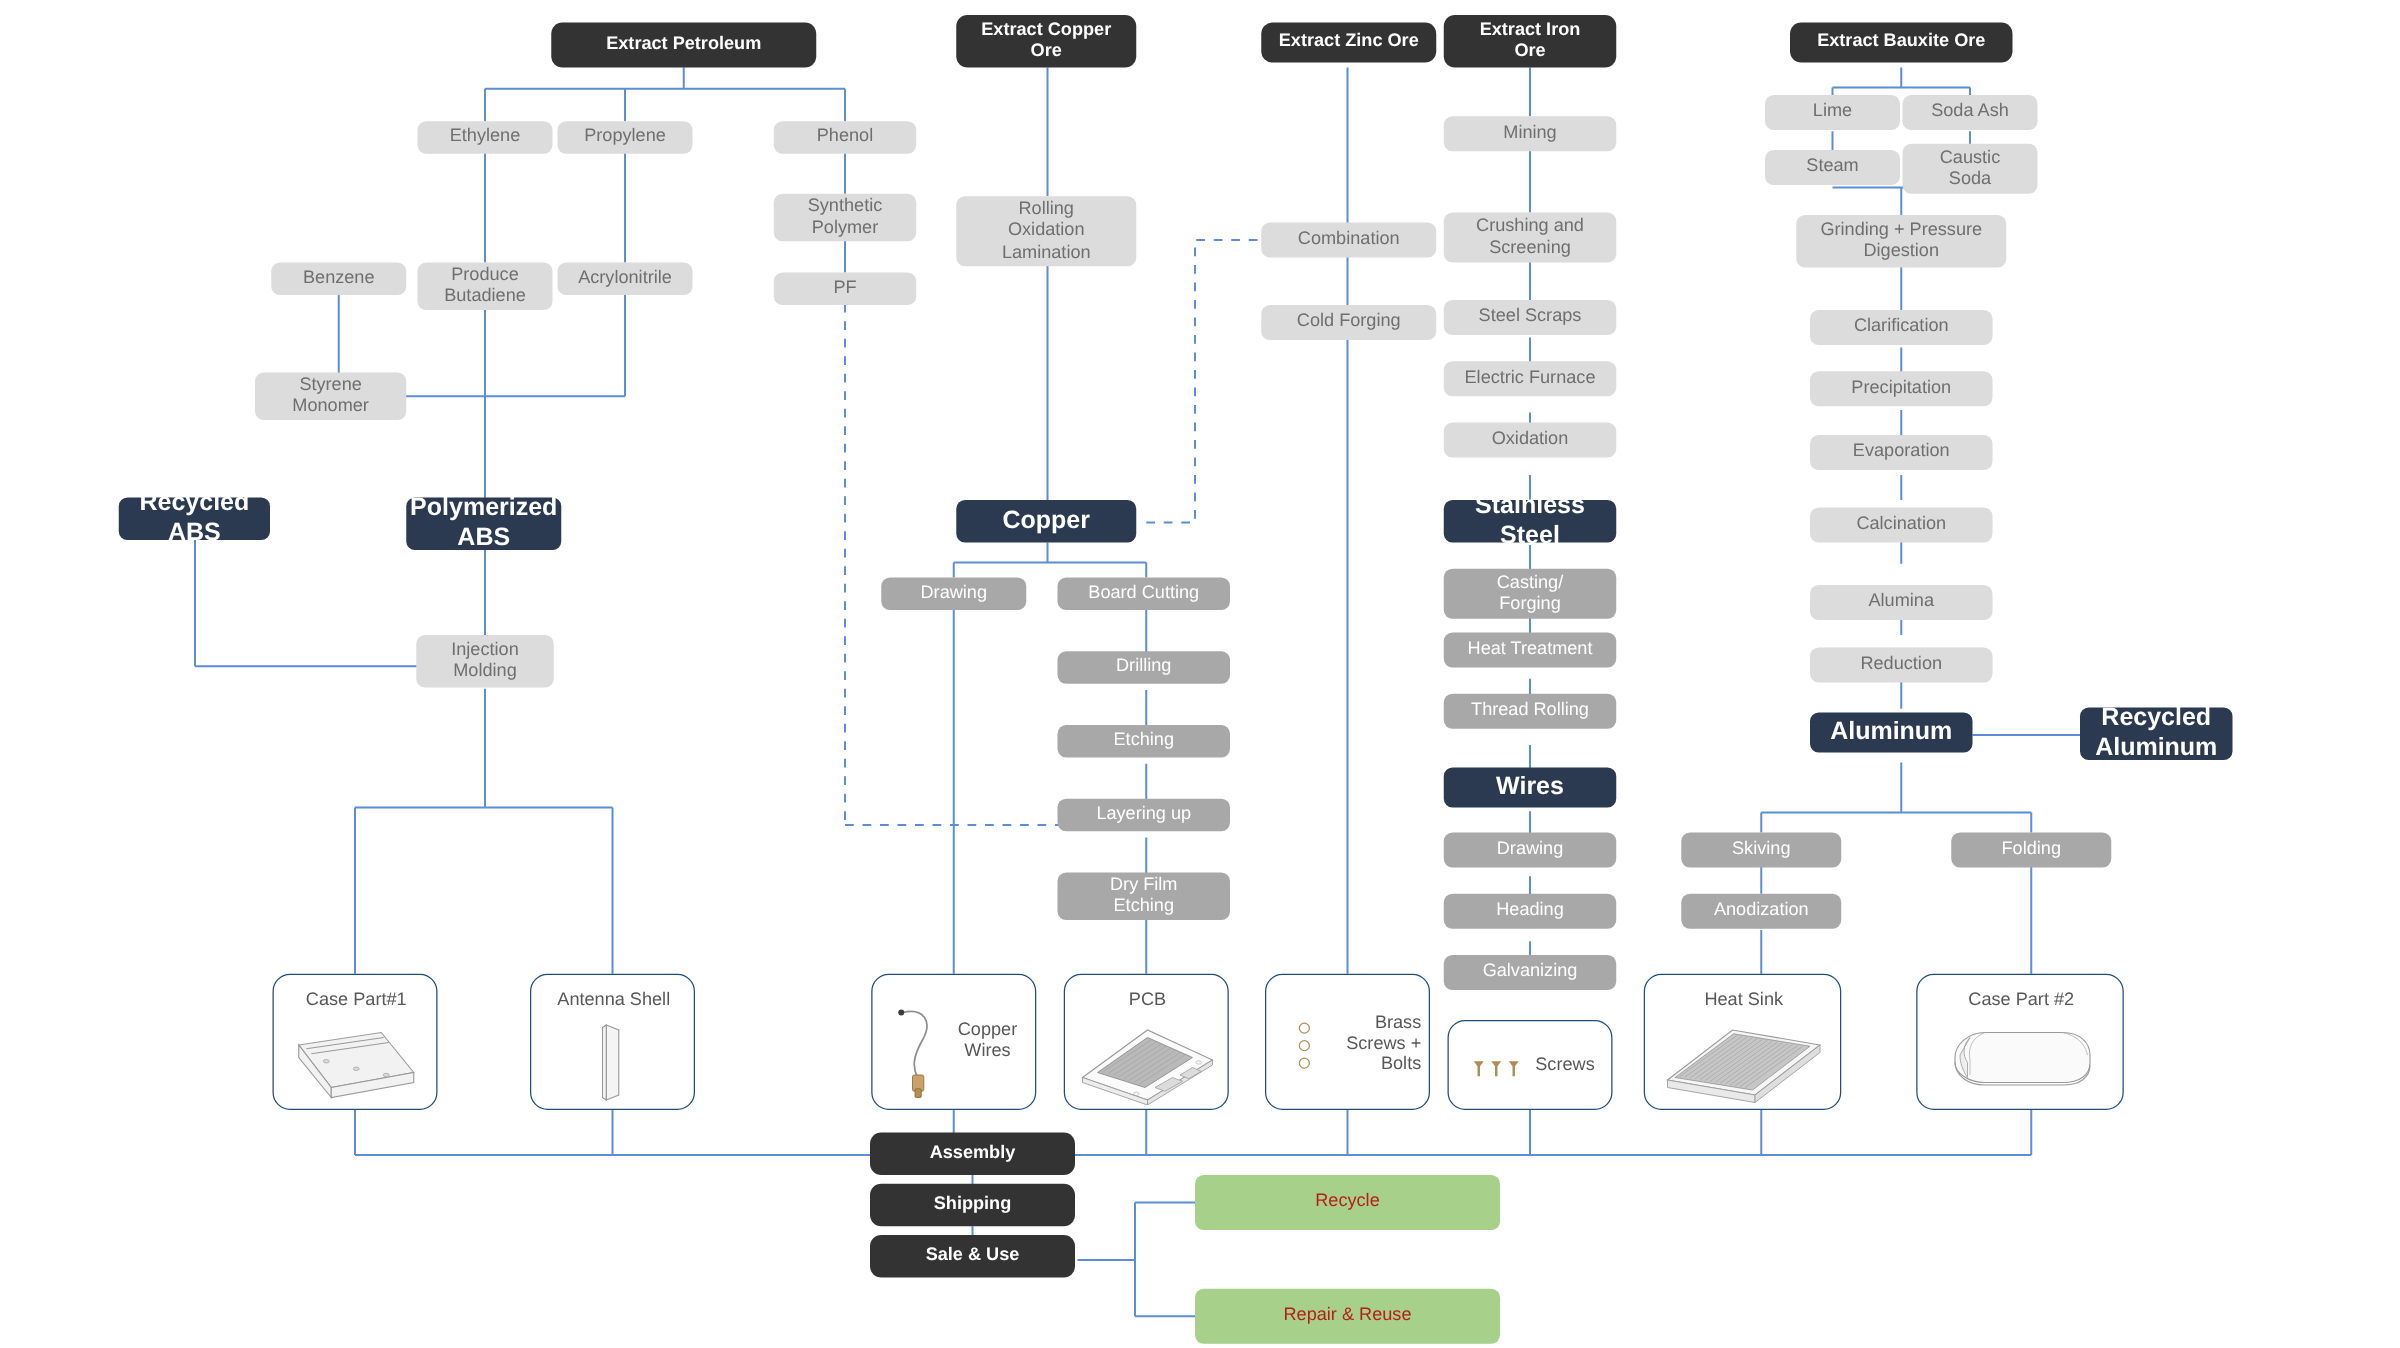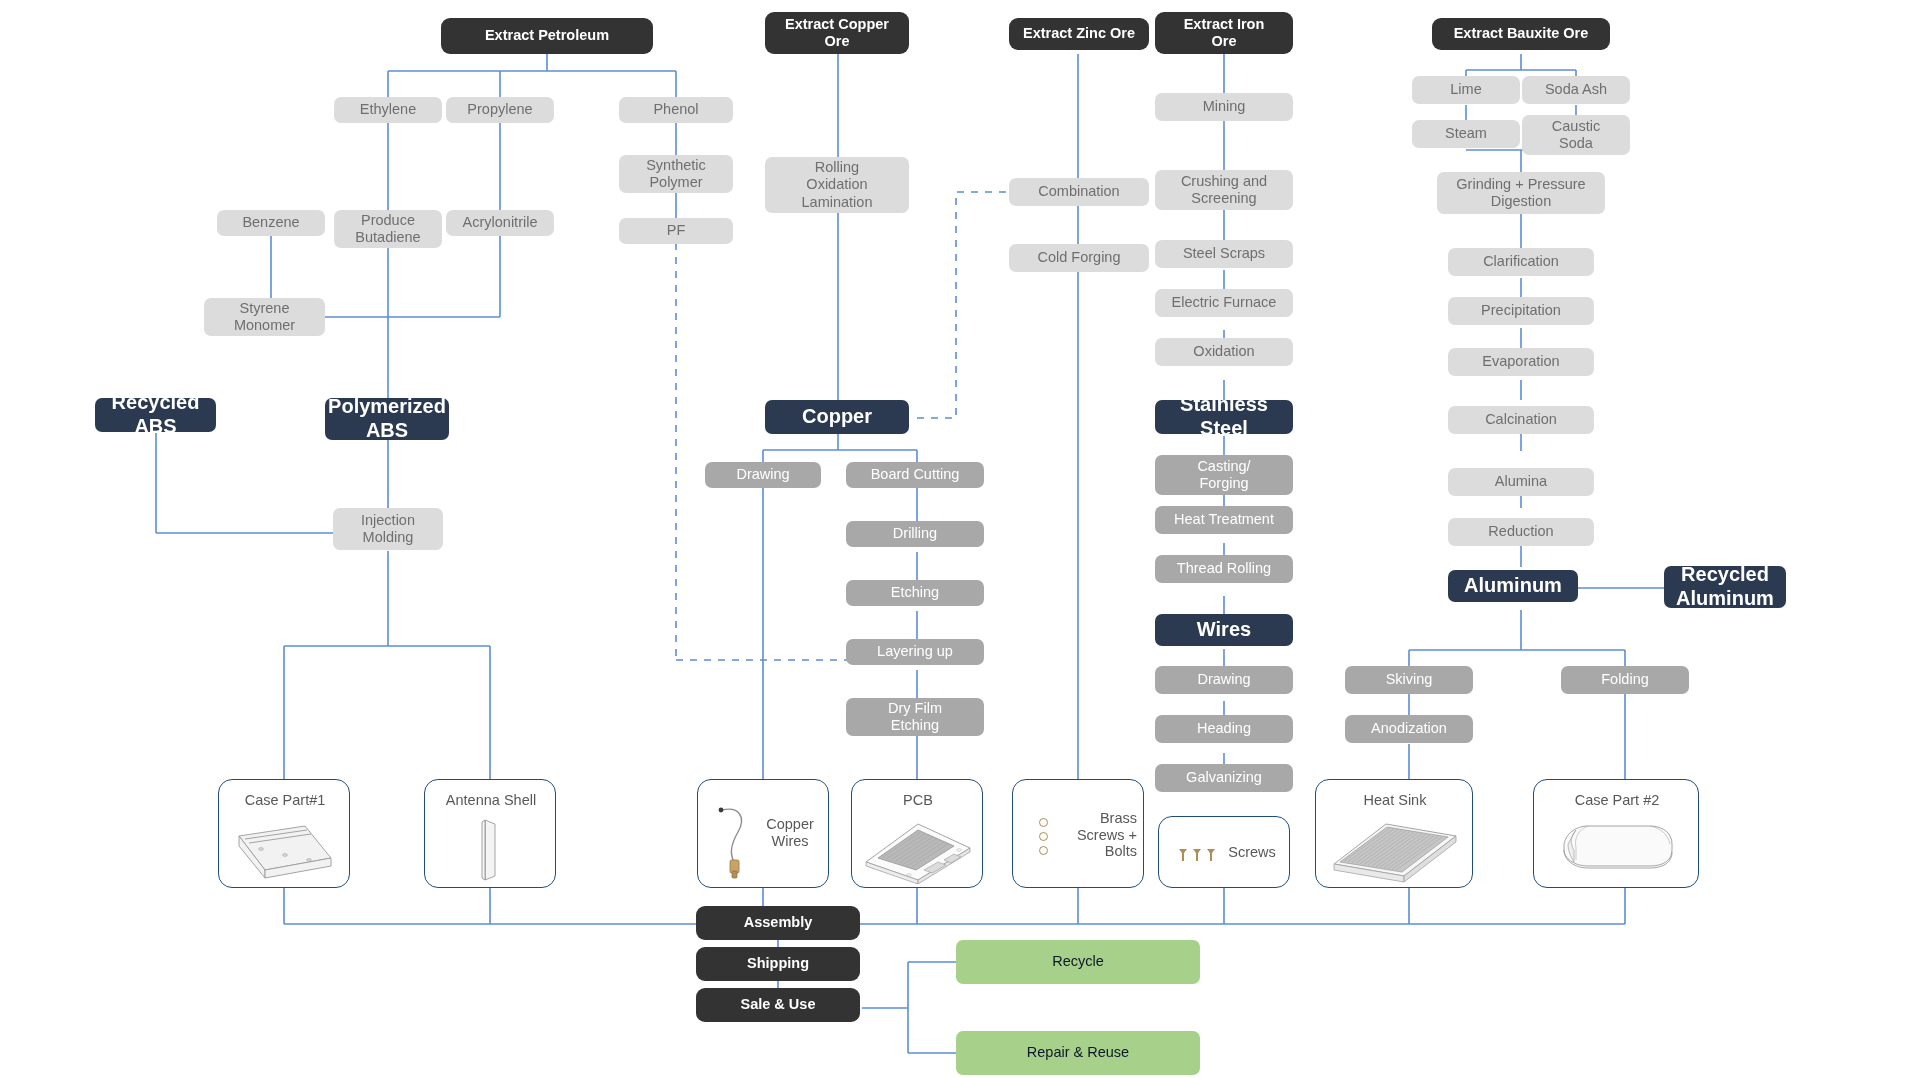--- a/index.html
+++ b/index.html
@@ -43,21 +43,21 @@
     background:#dcdcdc;color:#6f6f6f;
     font-weight:normal;font-size:14.5px;
   }
   
   .n-mid{
     background:#a8a8a8;color:#ffffff;
     font-weight:normal;font-size:14.5px;
   }
   
   .n-green{
-    background:#a7d18a;color:#0f172a;
+    background:#a7d18a;color:#b91c1c;
     font-weight:normal;font-size:14.5px;
   }
   
   .n-card{
     background:#ffffff;color:#58585a;
     border:1.6px solid #1f4e79;
     border-radius:14px;
     font-size:14.5px;
     display:block;
     padding:0;

